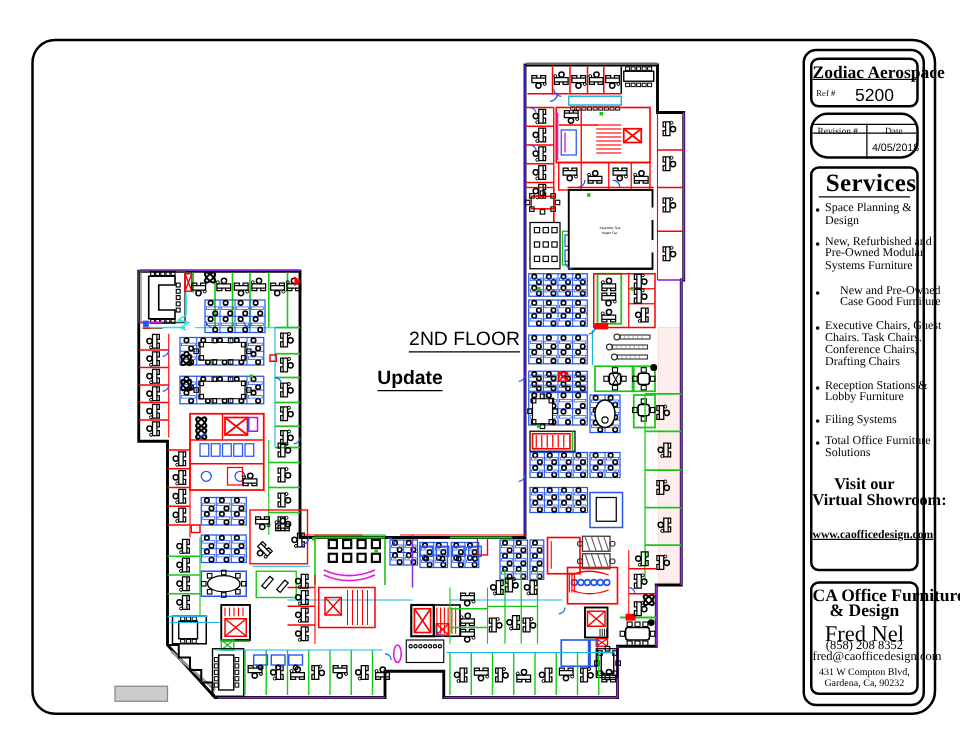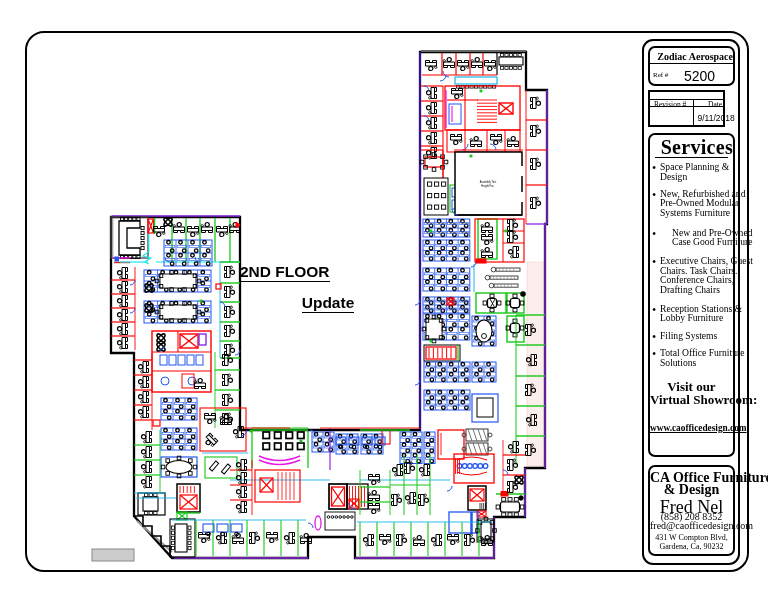--- a/index.html
+++ b/index.html
@@ -1504,40 +1504,40 @@
     <path d="M247,430 a6,6 0 0 1 6,6" stroke="#2456f0" stroke-width="1.0" fill="none" transform="rotate(90 247 430)"></path>
     <path d="M310,430 a6,6 0 0 1 6,6" stroke="#2456f0" stroke-width="1.0" fill="none" transform="rotate(0 310 430)"></path>
     <path d="M420,380 a5,5 0 0 1 5,5" stroke="#2456f0" stroke-width="1.0" fill="none" transform="rotate(90 420 380)"></path>
     <path d="M420,300 a5,5 0 0 1 5,5" stroke="#2456f0" stroke-width="1.0" fill="none" transform="rotate(90 420 300)"></path>
     <path d="M503,470 a5,5 0 0 1 5,5" stroke="#2456f0" stroke-width="1.0" fill="none" transform="rotate(0 503 470)"></path>
     <path d="M355,509 a6,6 0 0 1 6,6" stroke="#2456f0" stroke-width="1.0" fill="none" transform="rotate(180 355 509)"></path>
     <path d="M308,523 a5,5 0 0 1 5,5" stroke="#2456f0" stroke-width="1.0" fill="none" transform="rotate(0 308 523)"></path>
     <path d="M452,486 a5,5 0 0 1 5,5" stroke="#2456f0" stroke-width="1.0" fill="none" transform="rotate(90 452 486)"></path>
     <path d="M240,350 a5,5 0 0 1 5,5" stroke="#2456f0" stroke-width="1.0" fill="none" transform="rotate(90 240 350)"></path>
   </svg>
-<div class="abs sans" style="left:240px;top:263px;width:176px;text-align:left;font-weight:bold;font-size:15.5px">
+<div class="abs sans" style="left:240px;top:263px;width:176px;text-align:right;font-weight:normal;font-size:15.5px">
 <span style="border-bottom:1.6px solid #000;padding-bottom:1px">2ND&nbsp;FLOOR</span>
 </div>
 <div class="abs sans" style="left:240px;top:294px;width:176px;text-align:center;font-weight:bold;font-size:15.5px">
 <span style="border-bottom:1.6px solid #000;padding-bottom:1px">Update</span>
 </div>
 <div class="abs" style="left:642px;top:39px;width:98px;height:526px;border:2px solid #000;border-radius:11px"></div>
 <div class="abs" style="left:648px;top:46px;width:87px;height:40px;border:2px solid #000;border-radius:7px">
-  <div style="position:absolute;left:0;top:3px;width:100%;text-align:right;font-size:10px;font-weight:bold;white-space:nowrap">Zodiac Aerospace</div>
+  <div style="position:absolute;left:0;top:3px;width:100%;text-align:right;font-size:14px;font-weight:bold;white-space:nowrap">Zodiac Aerospace</div>
   <div style="position:absolute;left:0;top:15px;width:100%;border-top:1.5px solid #000"></div>
   <div style="position:absolute;left:3px;top:23px;font-size:7px">Ref #</div>
   <div class="sans" style="position:absolute;left:34px;top:19.5px;font-size:14px">5200</div>
 </div>
-<div class="abs" style="left:648px;top:90px;width:77px;height:37px;border:2px solid #000;border-radius:0">
+<div class="abs" style="left:648px;top:90px;width:87px;height:37px;border:2px solid #000;border-radius:14px">
   <div style="position:absolute;left:0;top:7px;width:100%;border-top:1.2px solid #000"></div>
   <div style="position:absolute;left:0;top:14.4px;width:100%;border-top:1.2px solid #000"></div>
   <div style="position:absolute;left:43px;top:7px;height:28px;border-left:1.2px solid #000"></div>
   <div style="position:absolute;left:4px;top:7.5px;font-size:7.5px">Revision #</div>
   <div style="position:absolute;left:58px;top:7.5px;font-size:7.5px">Date</div>
-  <div class="sans" style="position:absolute;left:47.5px;top:21px;font-size:8.5px">9/11/2018</div>
+  <div class="sans" style="position:absolute;left:47.5px;top:21px;font-size:8.5px">4/05/2018</div>
 </div>
 <div class="abs" style="left:648px;top:133px;width:87px;height:324px;border:2px solid #000;border-radius:7px;font-size:9.6px">
   <div style="position:absolute;top:1px;width:100%;text-align:right;font-size:20px;font-weight:bold;letter-spacing:0.3px">Services</div>
   <div style="position:absolute;top:22px;left:5px;right:5px;border-top:1.6px solid #000"></div>
   <div style="position:absolute;left:2px;top:27.0px;white-space:nowrap">
       <span style="position:absolute;left:0;top:-1px;font-size:12px">•</span>
       <div style="margin-left:8px;line-height:9.6px">Space Planning &amp;<br>Design</div>
     </div>
     <div style="position:absolute;left:2px;top:53.6px;white-space:nowrap">
       <span style="position:absolute;left:0;top:-1px;font-size:12px">•</span>

